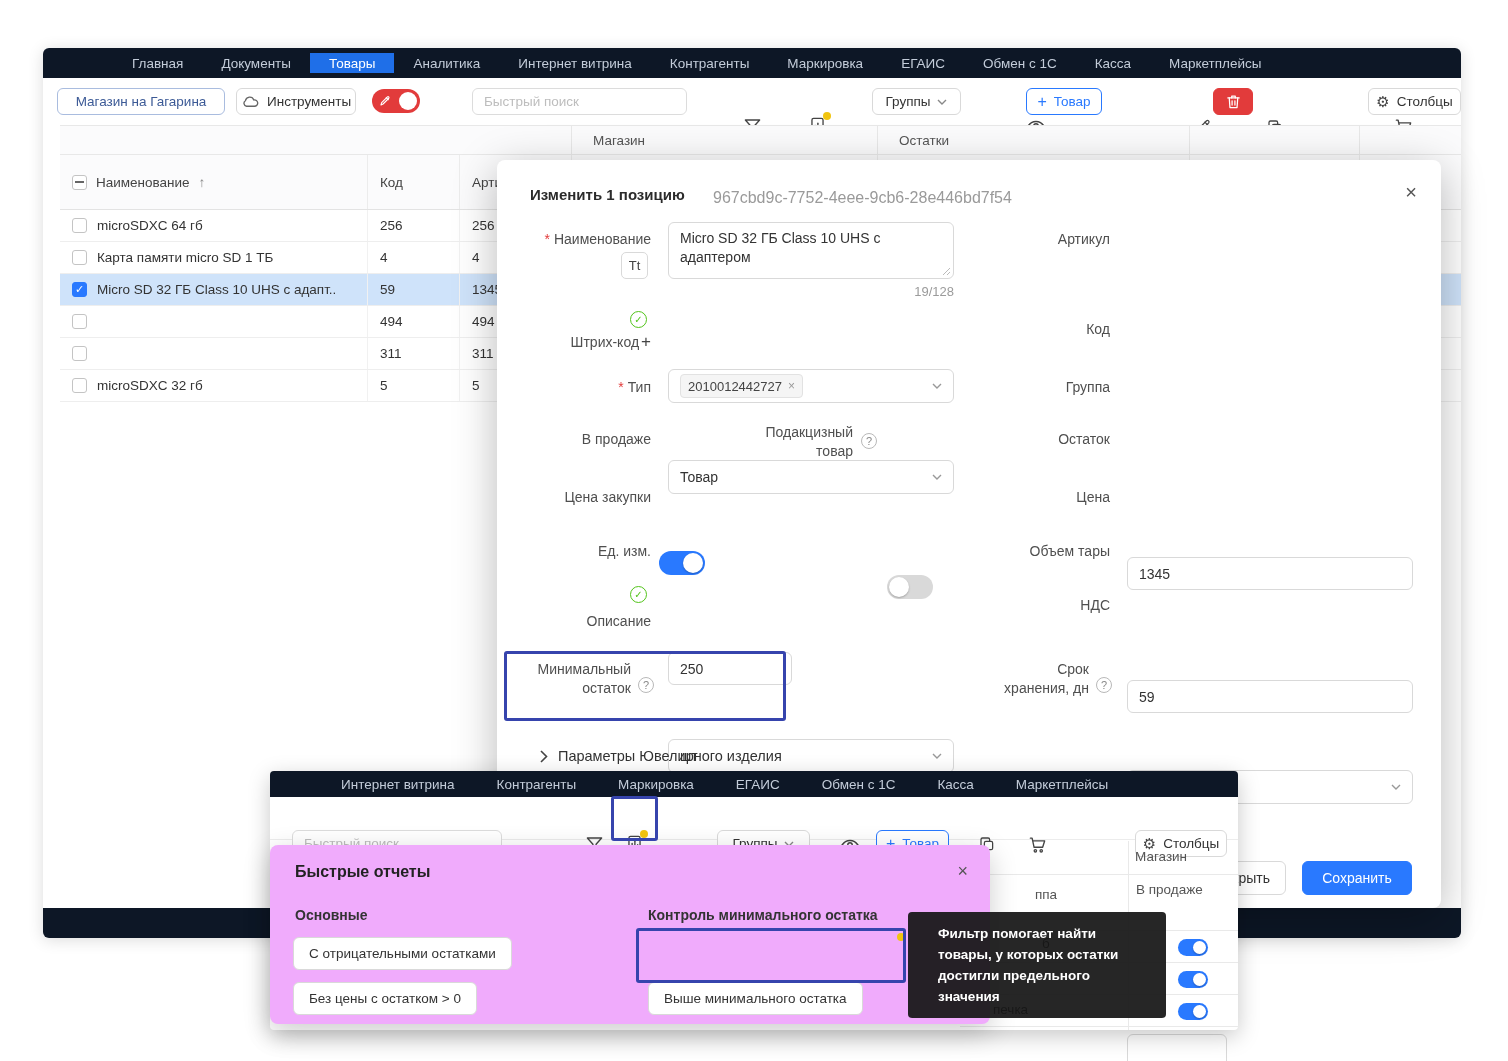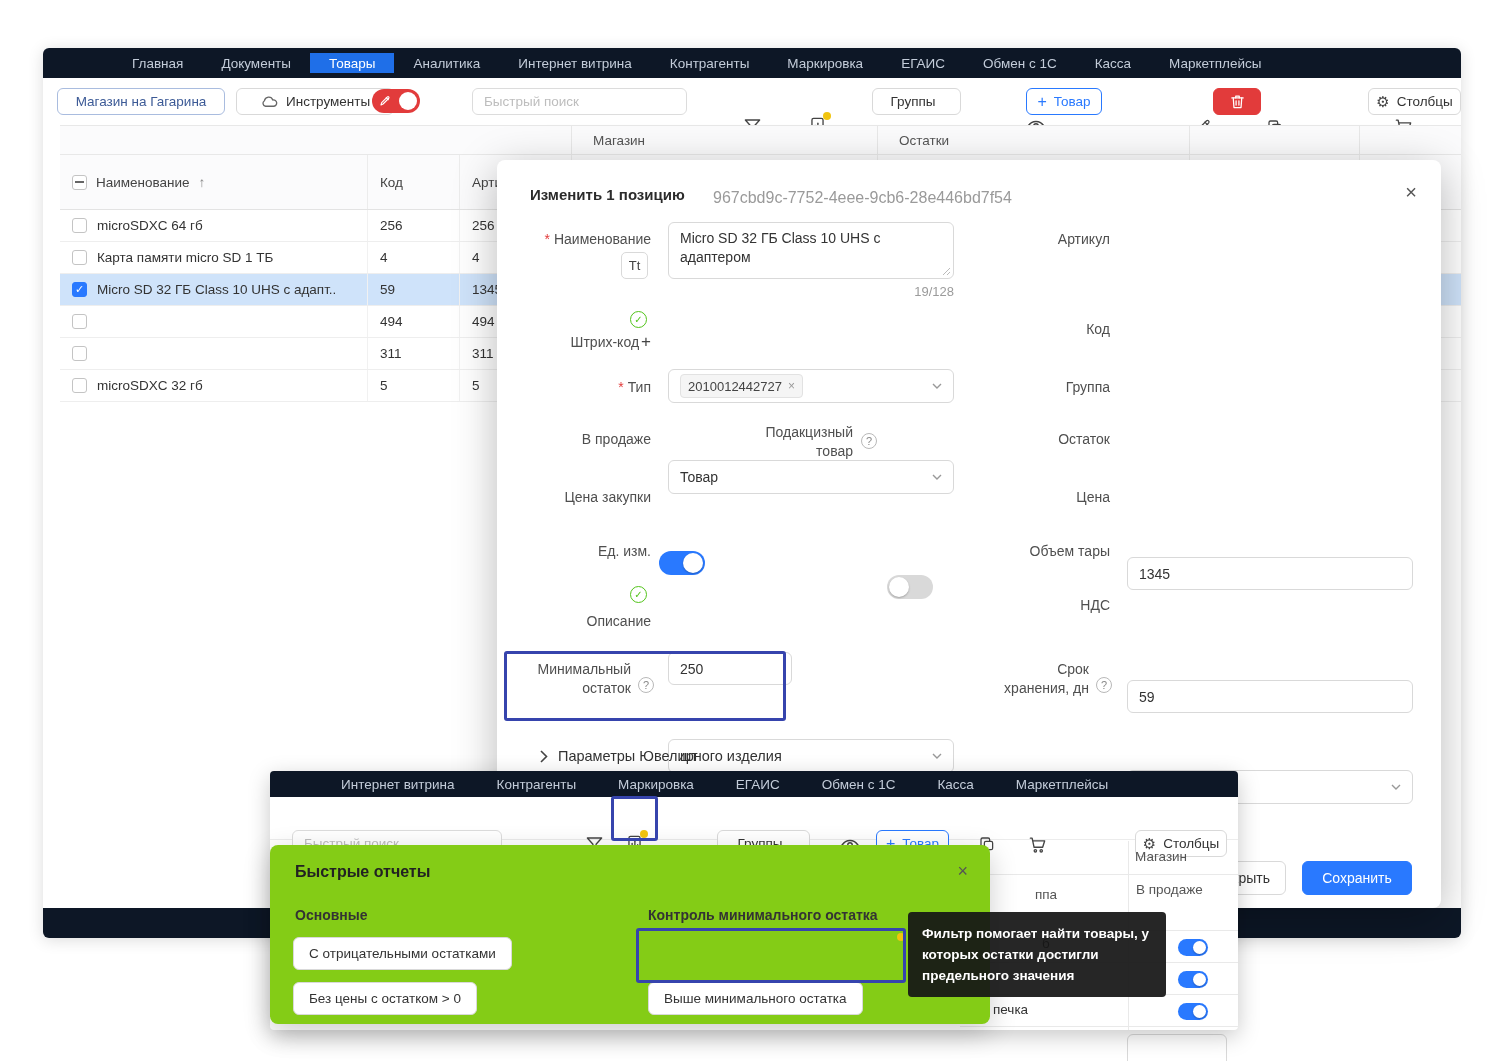--- a/index.html
+++ b/index.html
@@ -9,21 +9,21 @@
   .app{position:absolute;left:43px;top:48px;width:1418px;height:890px;background:#fff;border-radius:6px;
        box-shadow:0 2px 16px rgba(0,0,0,.14);overflow:hidden;z-index:1}
   .nav{height:30px;background:#0d1726;display:flex;align-items:center;padding-left:70px}
   .nav-item{color:#c3ccd9;font-size:13.5px;padding:0 19px;height:20px;display:flex;align-items:center;white-space:nowrap;cursor:pointer}
   .nav-item.active{background:#1f6fe8;color:#fff}
   .app-footer{position:absolute;left:0;right:0;top:860px;height:30px;background:#0d1726}
 
   .toolbar{position:absolute;left:0;right:0;top:30px;height:47px;background:#fff}
   .toolbar>*{position:absolute;top:10px}
   .btn{height:27px;border:1px solid #d9d9d9;border-radius:6px;background:#fff;display:inline-flex;align-items:center;
-       justify-content:center;gap:7px;font-size:13.5px;color:#333;padding:0 23px;white-space:nowrap;cursor:pointer}
+       justify-content:center;gap:7px;font-size:13.5px;color:#333;padding:0 4px;white-space:nowrap;cursor:pointer}
   .btn.store{color:#3c5a96;border-color:#a9bcdf}
   .btn.blue{border-color:#2979ff;color:#2979ff}
   .btn.red{background:#e23b3b;border-color:#e23b3b}
   .plus{font-size:16px;font-weight:500;line-height:1}
   .gear{font-size:15px;color:#444;line-height:1}
   .icon{display:inline-flex;align-items:center;justify-content:center;cursor:pointer;position:relative}
   .search{height:27px;border:1px solid #dcdcdc;border-radius:6px;font-size:13.5px;color:#333;padding:0 11px;outline:none;background:#fff}
   .search::placeholder{color:#bdbdbd}
   .red-toggle{width:48px;height:24px;border-radius:12px;background:#e23b3b;display:flex;align-items:center;padding-left:7px;position:relative;cursor:pointer}
   .rt-knob{position:absolute;right:3px;top:3px;width:18px;height:18px;border-radius:50%;background:#fff}
@@ -87,33 +87,33 @@
         box-shadow:0 6px 22px rgba(0,0,0,.22);z-index:20;overflow:hidden}
   .frag-nav{height:26px;background:#0d1726;display:flex;align-items:center;padding-left:50px}
   .frag-nav .nav-item{height:26px;padding:0 21px}
   .frag-toolbar{position:absolute;left:0;right:0;top:26px;height:43px;background:#fff;border-bottom:1px solid #ececec}
   .frag-toolbar>*{position:absolute;top:34px}
   .fline{position:absolute;background:#e9e9e9}
   .ftext{position:absolute;font-size:13.5px;color:#555;white-space:nowrap}
   .frag .tgl{position:absolute}
 
   
-  .qp{position:absolute;left:270px;top:845px;width:720px;height:179px;background:#84cc16;border-radius:8px;
+  .qp{position:absolute;left:270px;top:845px;width:720px;height:179px;background:#f0abfc;border-radius:8px;
       box-shadow:0 8px 28px rgba(0,0,0,.2);z-index:30}
   .qp>*{position:absolute}
   .qp-title{font-size:16px;font-weight:700;color:#222}
   .qp-sec{font-size:14px;font-weight:600;color:#333}
   .qp-btn{height:33px;border:1px solid #d9d9d9;border-radius:6px;background:#fff;font-size:13.5px;color:#333;
           padding:0 15px;display:inline-flex;align-items:center;cursor:pointer;white-space:nowrap}
   .qp-btn.active{color:#2470e8}
   .qp-close{font-size:18px;color:#555;cursor:pointer;line-height:1}
 
   
   .tip{position:absolute;left:908px;top:912px;width:258px;background:rgba(22,22,22,.93);color:#fff;font-size:13.5px;
-       font-weight:600;line-height:21px;padding:11px 14px;border-radius:4px;z-index:40}
+       font-weight:600;line-height:21px;padding:11px 30px;border-radius:4px;z-index:40}
   .anno{position:absolute;border:3px solid #3644ad;border-radius:3px;z-index:50;pointer-events:none}
 </style>
 </head>
 <body>
 
 <div class="app">
   <div class="nav">
     <span class="nav-item">Главная</span>
     <span class="nav-item">Документы</span>
     <span class="nav-item active">Товары</span>

